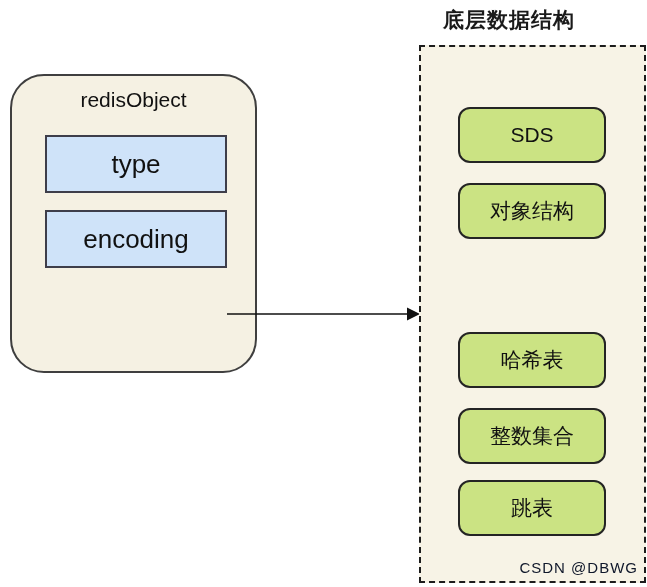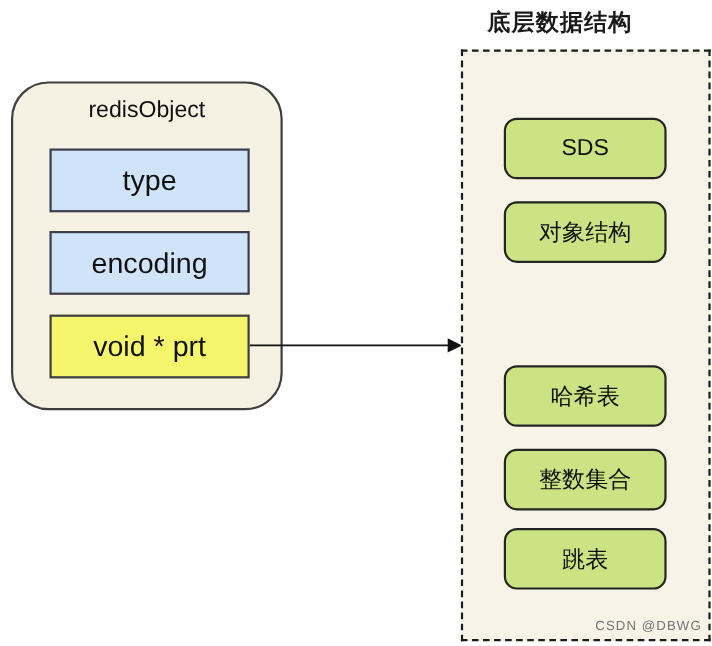--- a/index.html
+++ b/index.html
@@ -84,39 +84,38 @@
   .ds-0 { top: 60px;  }
   .ds-1 { top: 136px; }
   .ds-2 { top: 210px; }
   .ds-3 { top: 285px; }
   .ds-4 { top: 361px; }
   .ds-5 { top: 433px; }
 
   .watermark {
     position: absolute;
     right: 6px; bottom: 5px;
-    font-size: 12px;
-    color: #737373;
+    font-size: 15px;
+    color: #0f172a;
     letter-spacing: 1px;
     text-align: center;
   }
 </style>
 </head>
 <body>
 
 <div class="page">
 
 
   <div class="panel-title right-title">底层数据结构</div>
 
   <div class="obj-box">
     <div class="obj-label">redisObject</div>
     <div class="field field-blue f-type">type</div>
     <div class="field field-blue f-encoding">encoding</div>
-    <div class="field field-yellow f-void">void * prt</div>
   </div>
 
   <svg class="arrow" viewBox="0 0 194 24" xmlns="http://www.w3.org/2000/svg">
     <line x1="0" y1="12" x2="181" y2="12" stroke="#111111" stroke-width="1.7"></line>
     <polygon points="180,5.5 193,12 180,18.5" fill="#111111"></polygon>
   </svg>
 
   <div class="data-box">
     <div class="ds ds-0">SDS</div>
     <div class="ds ds-1">对象结构</div>

